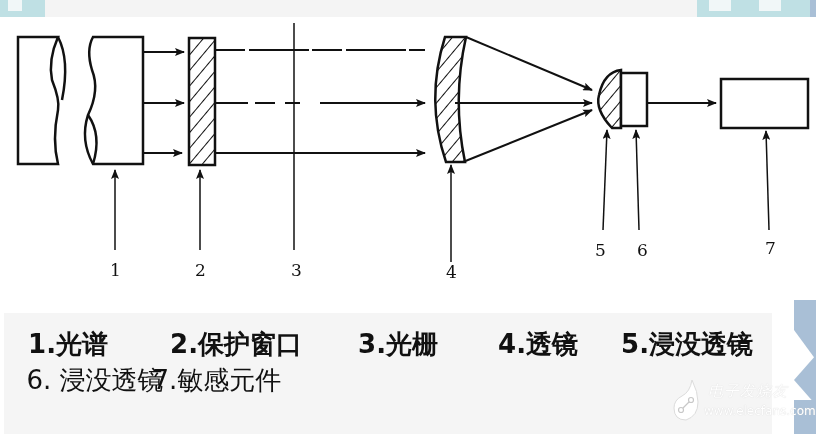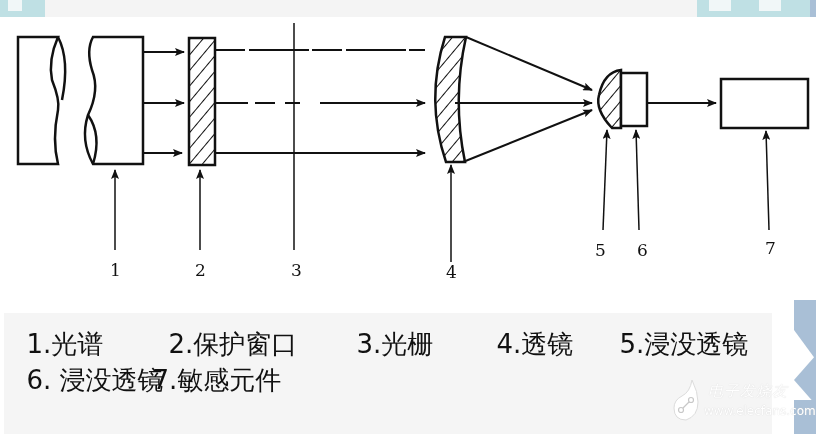--- a/index.html
+++ b/index.html
@@ -138,21 +138,21 @@
 </svg>
 
 <span class="label-num" style="left:110px;top:262px;">1</span>
 <span class="label-num" style="left:195px;top:262px;">2</span>
 <span class="label-num" style="left:291px;top:262px;">3</span>
 <span class="label-num" style="left:446px;top:264px;">4</span>
 <span class="label-num" style="left:595px;top:242px;">5</span>
 <span class="label-num" style="left:637px;top:242px;">6</span>
 <span class="label-num" style="left:765px;top:240px;">7</span>
 
-<div class="caption-row" style="top:305px;">
+<div class="caption-row" style="top:305px;font-weight:bold;">
   <span class="caption-item" style="width:142px;"><span>1.</span><span>光谱</span></span><span class="caption-item" style="width:188px;"><span>2.</span><span>保护窗口</span></span><span class="caption-item" style="width:140px;"><span>3.</span><span>光栅</span></span><span class="caption-item" style="width:123px;"><span>4.</span><span>透镜</span></span><span class="caption-item"><span>5.</span><span>浸没透镜</span></span>
 </div>
 <div class="caption-row" style="top:341px;">
   <span class="caption-item" style="width:126px;"><span>6. </span><span>浸没透镜</span></span><span class="caption-item"><span>7.</span><span>敏感元件</span></span>
 </div>
 
 <div class="watermark">
   <svg width="34" height="46" viewBox="0 0 34 46" style="position:absolute;left:0;top:0;">
     <path d="M20,2 Q26,14 26,24 Q26,38 14,42 Q2,42 2,30 Q2,22 10,18 Q18,14 20,2 Z" fill="#ffffff" stroke="#dcdcdc" stroke-width="1"></path>
     <circle cx="9" cy="32" r="2.5" fill="none" stroke="#c8c8c8" stroke-width="1.2"></circle>

